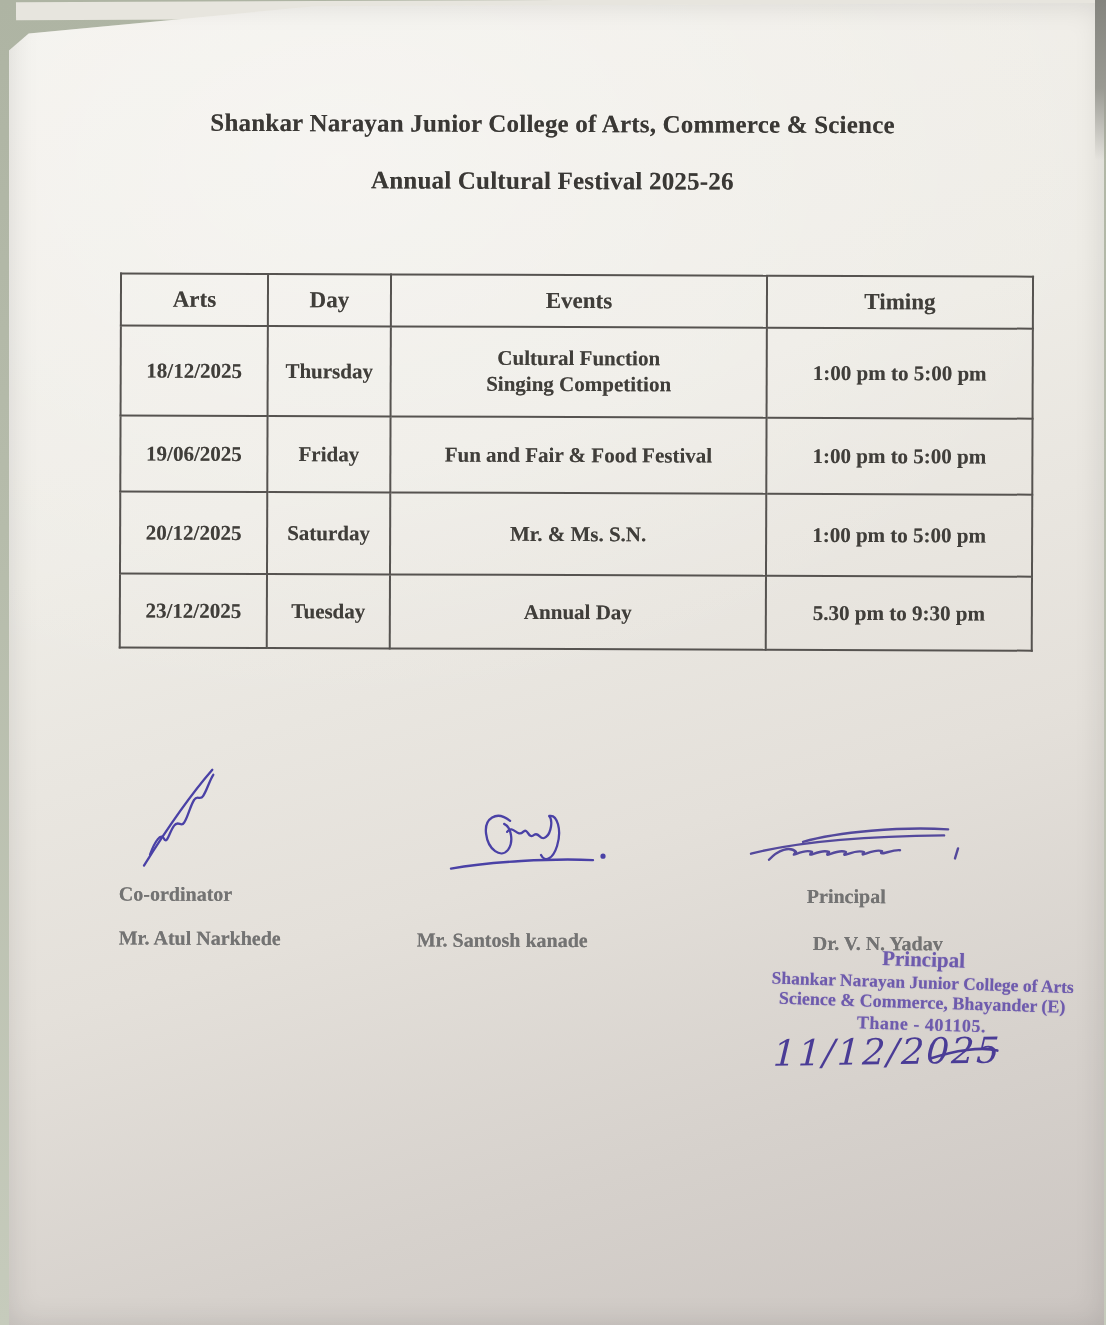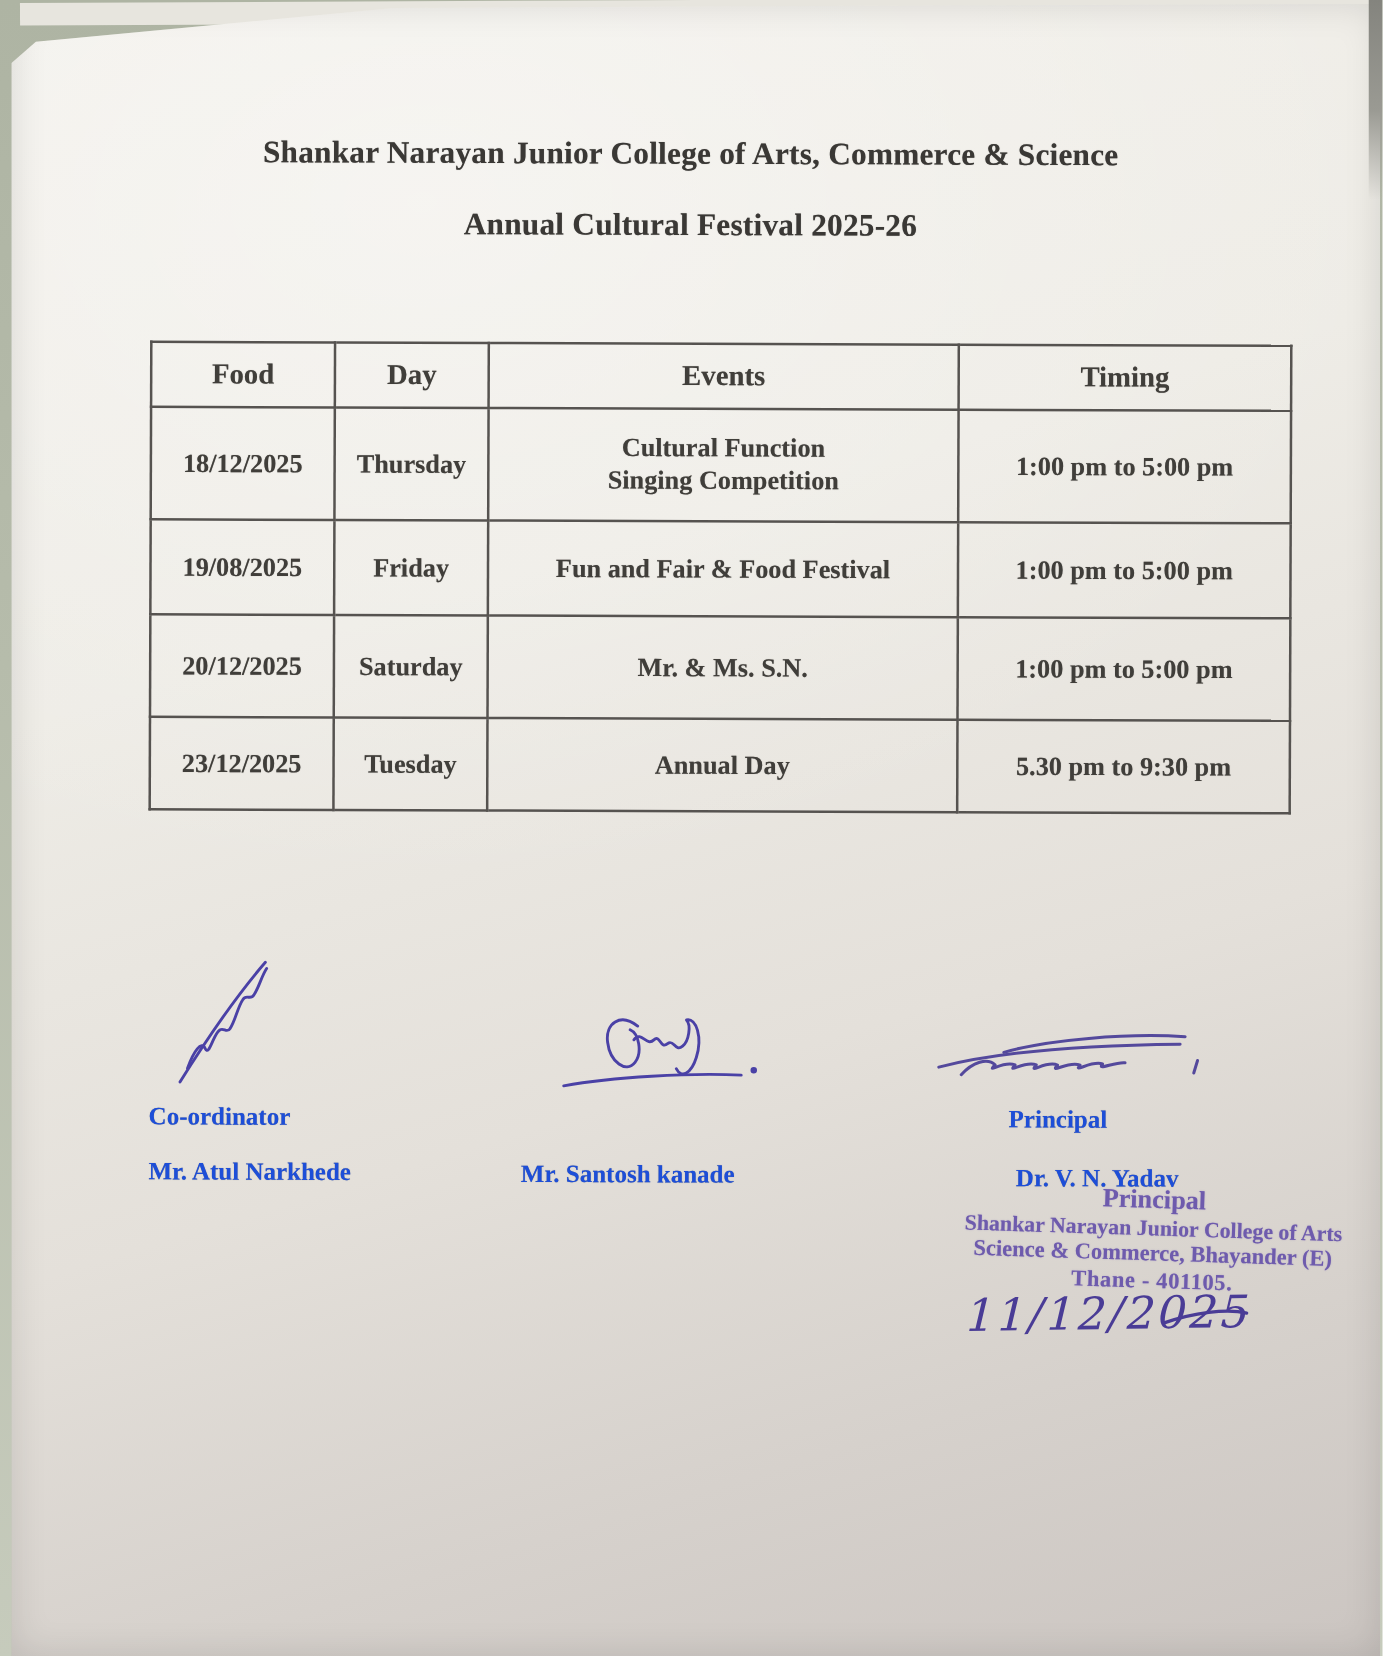--- a/index.html
+++ b/index.html
@@ -52,21 +52,21 @@
   tr.r2 td{height:70px}
   tr.r3 td{height:76px}
   tr.r4 td{height:68px}
   td.va-top{vertical-align:top;}
   td.pt-sm{padding-top:12px;}
   td.pt-md{padding-top:10px;}
   td.pt-lg{padding-top:24px;}
   .ev-line{line-height:1.22;}
 
   .sign-label{
-    position:absolute;font-weight:bold;font-size:20px;color:#1d4ed8;
+    position:absolute;font-weight:bold;font-size:20px;color:#737373;
     text-shadow:0 0 0.6px rgba(60,58,55,0.5);white-space:nowrap;
   }
   .stamp{
     position:absolute;left:748px;top:946px;width:356px;text-align:center;
     color:var(--stamp_ink,#6e5bad);font-weight:bold;line-height:1.18;
     transform:rotate(1.6deg);text-shadow:0 0 1px rgba(110,91,173,0.55);
   }
   .stamp .s1{font-size:21px;}
   .stamp .s2{font-size:17.5px;}
   .stamp .s3{font-size:18px;}
@@ -99,36 +99,36 @@
 
     <table class="sched">
       <colgroup>
         <col class="col-date">
           <col class="col-day">
           <col class="col-events">
           <col class="col-timing">
       </colgroup>
       <tbody>
           <tr>
-        <th>Food</th>
+        <th>Arts</th>
         <th>Day</th>
         <th>Events</th>
         <th>Timing</th>
       </tr>
       <tr class="r1">
         <td class="date">18/12/2025</td>
         <td>Thursday</td>
         <td>
           <div class="ev-line">Cultural Function</div>
           <div class="ev-line">Singing Competition</div>
         </td>
         <td>1:00 pm to 5:00 pm</td>
       </tr>
       <tr class="r2">
-        <td class="date">19/08/2025</td>
+        <td class="date">19/06/2025</td>
         <td>Friday</td>
         <td>Fun and Fair &amp; Food Festival</td>
         <td>1:00 pm to 5:00 pm</td>
       </tr>
       <tr class="r3">
         <td class="date">20/12/2025</td>
         <td>Saturday</td>
         <td class="va-top pt-sm">Mr. &amp; Ms. S.N.</td>
         <td>1:00 pm to 5:00 pm</td>
       </tr>

